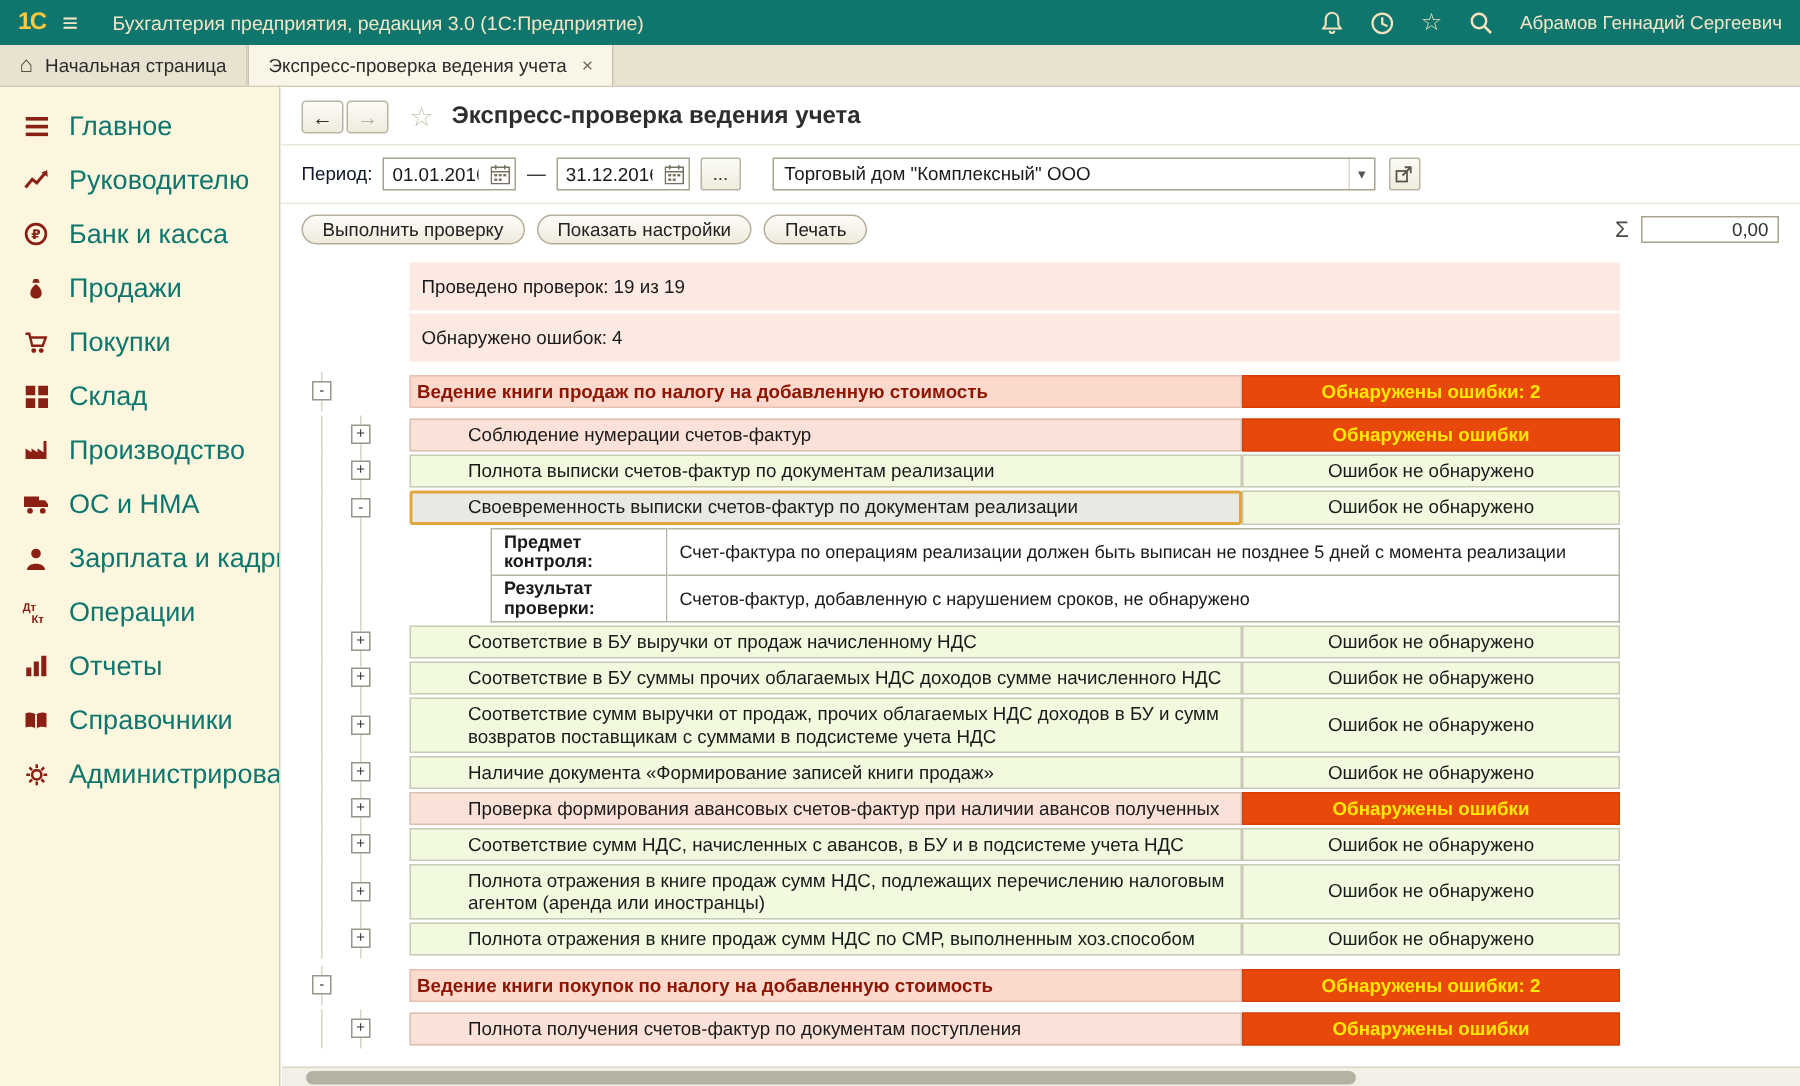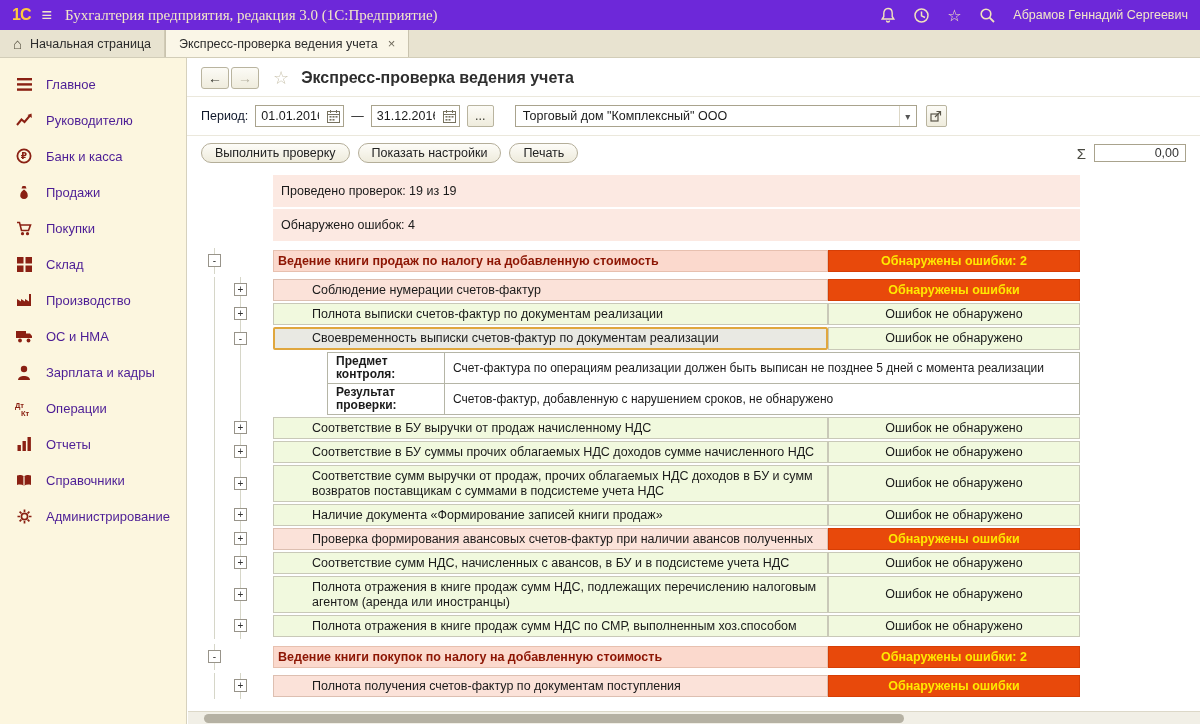--- a/index.html
+++ b/index.html
@@ -1,42 +1,42 @@
 <!DOCTYPE html>
 <html><head>
 <meta charset="utf-8">
 <style>
   * { margin:0; padding:0; box-sizing:border-box; }
   html,body { width:1200px; height:724px; overflow:hidden; }
   body { font-family:"Liberation Sans","DejaVu Sans",sans-serif; font-size:12.5px; color:#1a1a1a; background:#fff; }
 
   
-  #topbar { height:30px; background:#6d28d9; display:flex; align-items:center; padding:0 12px; gap:11px; color:#f2e6c8; }
+  #topbar { height:30px; background:#0f766e; display:flex; align-items:center; padding:0 12px; gap:11px; color:#f2e6c8; }
   .logo { font-weight:bold; font-size:16px; color:#ffc83e; letter-spacing:-1px; }
   .burger { font-size:18px; color:#f2e6c8; cursor:pointer; line-height:1; }
-  .tb-title { font-size:15px; margin-left:2px; white-space:nowrap;font-family:Liberation Serif, serif; }
+  .tb-title { font-size:13px; margin-left:12px; white-space:nowrap; }
   .tb-spacer { flex:1; }
   .tb-icon { width:22px; height:22px; display:flex; align-items:center; justify-content:center; cursor:pointer; }
   .tb-icon.star { font-size:16px; color:#f2e3bd; }
   .tb-user { font-size:12.5px; white-space:nowrap; margin-left:4px; cursor:pointer; }
 
   
   #tabbar { height:28px; background:#e8e3d0; display:flex; align-items:stretch; border-bottom:1px solid #d2cdb8; }
   .tab { display:flex; align-items:center; padding:0 13px; gap:8px; font-size:12.5px; color:#2b2b2b; cursor:pointer; }
   .tab.home { border-right:1px solid #d0cab5; }
   .home-ico { font-size:15px; color:#55503f; line-height:1; }
   .tab.active { background:#faf6e7; border-left:1px solid #c9c3ae; border-right:1px solid #c9c3ae; }
   .tab .close { color:#6f6a5c; font-size:13px; margin-left:2px; }
 
   
   #main { display:flex; height:666px; }
   #sidebar { width:186px; background:#fcf6df; padding-top:8px; flex:none; }
   .sb-item { height:36px; display:flex; align-items:center; gap:13px; padding-left:15px; cursor:pointer; }
   .sb-icon { width:18px; height:17px; flex:none; display:flex; align-items:center; justify-content:center; }
-  .sb-label { font-size:13px; color:#4c1d95; white-space:nowrap; }
+  .sb-label { font-size:18px; color:#0f766e; white-space:nowrap; }
 
   #content { flex:1; background:#fff; border-left:1px solid #d6d1bd; position:relative; overflow:hidden; }
 
   #navrow { display:flex; align-items:center; padding:9px 14px 7px; gap:2px; border-bottom:1px solid #ebe8dc; }
   .navbtn { width:28px; height:22px; border:1px solid #b9b49f; border-radius:3px; background:linear-gradient(#fcfbf6,#efecdd); display:flex; align-items:center; justify-content:center; font-size:14px; color:#34342c; cursor:pointer; }
   .navbtn.disabled { color:#b7b3a2; }
   .fav-star { font-size:18px; color:#c9c3ad; margin:0 10px 0 12px; cursor:pointer; }
   #page-title { font-size:16px; font-weight:bold; color:#2e2e2e; }
 
   #periodrow { display:flex; align-items:center; padding:8px 14px; gap:7px; border-bottom:1px solid #ebe8dc; }

